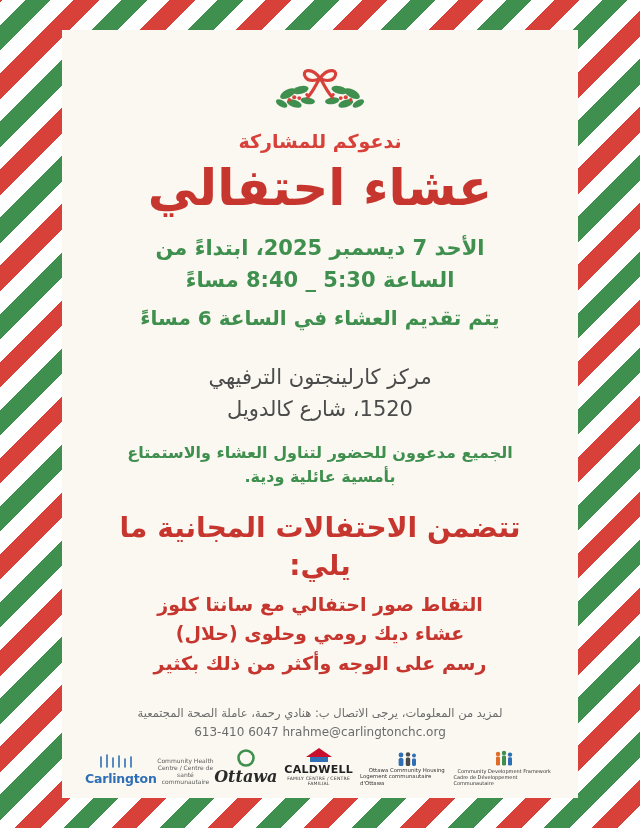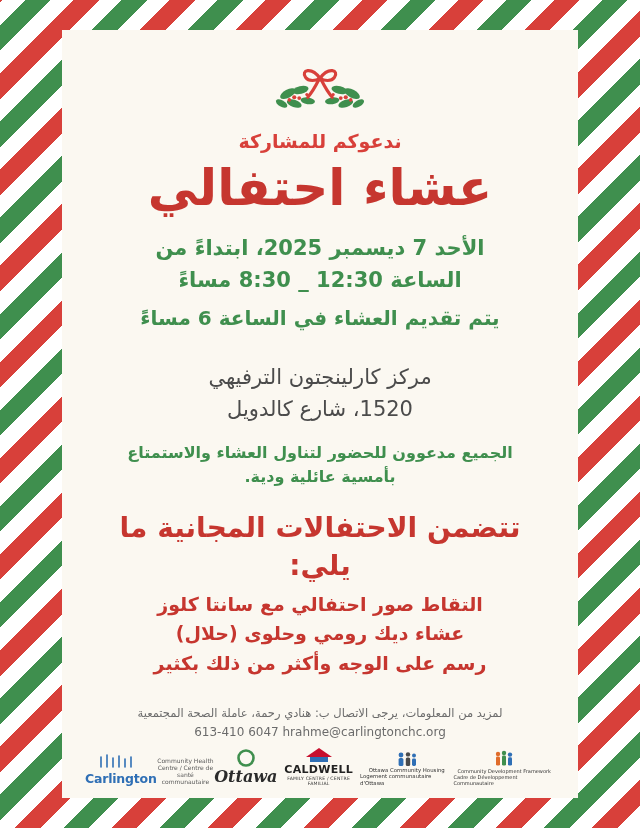--- a/index.html
+++ b/index.html
@@ -257,21 +257,21 @@
       </g>
       <circle cx="115" cy="37" r="6" fill="#d8403a"></circle>
     </svg>
 
     <div class="invite-line">ندعوكم للمشاركة</div>
 
     <div class="title">عشاء احتفالي</div>
 
     <div class="datetime">
       <div>الأحد 7 ديسمبر 2025، ابتداءً من</div>
-      <div>الساعة 12:30 _ 8:30 مساءً</div>
+      <div>الساعة 5:30 _ 8:40 مساءً</div>
     </div>
 
     <div class="dinner-note">يتم تقديم العشاء في الساعة 6 مساءً</div>
 
     <div class="venue">
       <div>مركز كارلينجتون الترفيهي</div>
       <div>1520، شارع كالدويل</div>
     </div>
 
     <div class="welcome">الجميع مدعوون للحضور لتناول العشاء والاستمتاع بأمسية عائلية ودية.</div>

